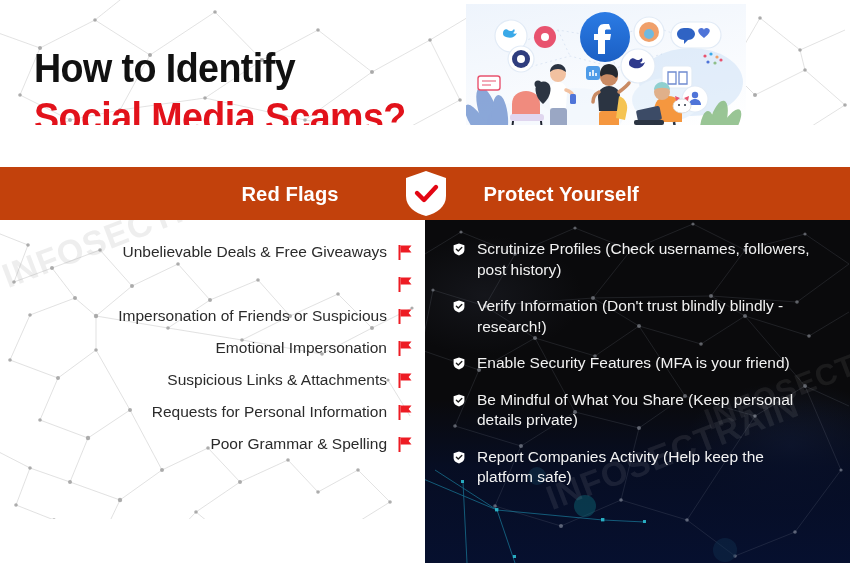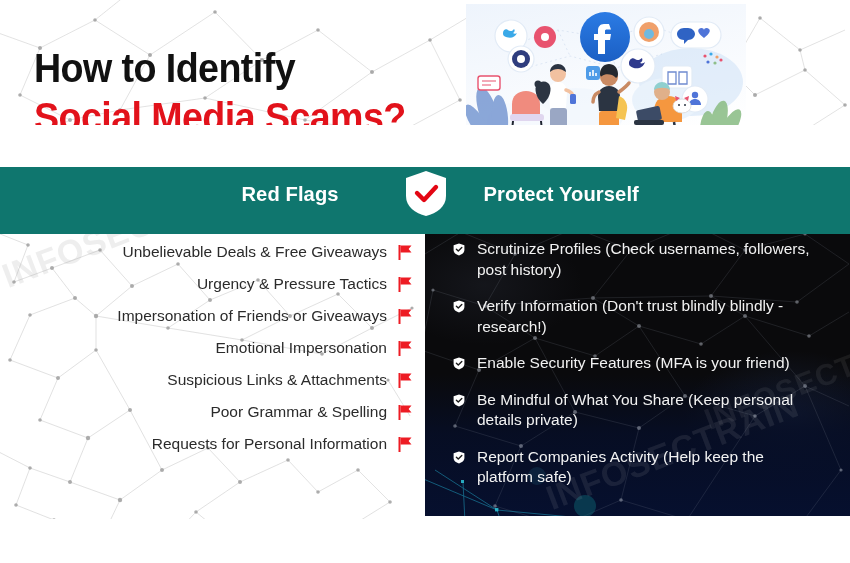--- a/index.html
+++ b/index.html
@@ -60,22 +60,22 @@
     height: 155px;
     z-index: 4;
   }
 
   
   .banner {
     position: absolute;
     left: 0;
     top: 167px;
     width: 850px;
-    height: 67px;
-    background: #0f766e;
+    height: 53px;
+    background: #c2410c;
     z-index: 6;
   }
   .banner-label {
     position: absolute;
     top: 0;
     height: 53px;
     line-height: 53px;
     color: #ffffff;
     font-weight: bold;
     font-size: 21px;
@@ -150,21 +150,21 @@
     margin-left: 11px;
     flex: 0 0 auto;
   }
 
   
   .right-panel {
     position: absolute;
     left: 425px;
     top: 220px;
     width: 425px;
-    height: 296px;
+    height: 343px;
     overflow: hidden;
     background:
       linear-gradient(to bottom,
         rgba(5,10,28,0) 0%,
         rgba(5,10,28,0) 52%,
         rgba(6,14,40,0.82) 72%,
         rgba(6,16,48,0.96) 100%),
       radial-gradient(ellipse 150px 90px at 86% 66%, rgba(40,60,110,0.34) 0%, rgba(0,0,0,0) 72%),
       radial-gradient(ellipse 130px 80px at 14% 22%, rgba(50,55,70,0.26) 0%, rgba(0,0,0,0) 75%),
       #0a0a0c;
@@ -507,56 +507,55 @@
 
     <div class="red-list">
       <div class="red-item">
         <span class="red-item-label">Unbelievable Deals &amp; Free Giveaways</span>
         <svg class="flag-icon" viewBox="0 0 14 15">
           <rect x="0.5" y="0" width="2" height="15" fill="#ed1c24"></rect>
           <path d="M2.5 0.5 H13.5 L10.6 4 L13.5 7.5 H2.5 Z" fill="#ed1c24"></path>
         </svg>
       </div>
       <div class="red-item">
-        <span class="red-item-label">Urgency &amp; Pressure Tactics</span>
         <svg class="flag-icon" viewBox="0 0 14 15">
           <rect x="0.5" y="0" width="2" height="15" fill="#ed1c24"></rect>
           <path d="M2.5 0.5 H13.5 L10.6 4 L13.5 7.5 H2.5 Z" fill="#ed1c24"></path>
         </svg>
       </div>
       <div class="red-item">
-        <span class="red-item-label">Impersonation of Friends or Giveaways</span>
+        <span class="red-item-label">Impersonation of Friends or Suspicious</span>
         <svg class="flag-icon" viewBox="0 0 14 15">
           <rect x="0.5" y="0" width="2" height="15" fill="#ed1c24"></rect>
           <path d="M2.5 0.5 H13.5 L10.6 4 L13.5 7.5 H2.5 Z" fill="#ed1c24"></path>
         </svg>
       </div>
       <div class="red-item">
         <span class="red-item-label">Emotional Impersonation</span>
         <svg class="flag-icon" viewBox="0 0 14 15">
           <rect x="0.5" y="0" width="2" height="15" fill="#ed1c24"></rect>
           <path d="M2.5 0.5 H13.5 L10.6 4 L13.5 7.5 H2.5 Z" fill="#ed1c24"></path>
         </svg>
       </div>
       <div class="red-item">
         <span class="red-item-label">Suspicious Links &amp; Attachments</span>
         <svg class="flag-icon" viewBox="0 0 14 15">
           <rect x="0.5" y="0" width="2" height="15" fill="#ed1c24"></rect>
           <path d="M2.5 0.5 H13.5 L10.6 4 L13.5 7.5 H2.5 Z" fill="#ed1c24"></path>
         </svg>
       </div>
       <div class="red-item">
-        <span class="red-item-label">Poor Grammar &amp; Spelling</span>
+        <span class="red-item-label">Requests for Personal Information</span>
         <svg class="flag-icon" viewBox="0 0 14 15">
           <rect x="0.5" y="0" width="2" height="15" fill="#ed1c24"></rect>
           <path d="M2.5 0.5 H13.5 L10.6 4 L13.5 7.5 H2.5 Z" fill="#ed1c24"></path>
         </svg>
       </div>
       <div class="red-item">
-        <span class="red-item-label">Requests for Personal Information</span>
+        <span class="red-item-label">Poor Grammar &amp; Spelling</span>
         <svg class="flag-icon" viewBox="0 0 14 15">
           <rect x="0.5" y="0" width="2" height="15" fill="#ed1c24"></rect>
           <path d="M2.5 0.5 H13.5 L10.6 4 L13.5 7.5 H2.5 Z" fill="#ed1c24"></path>
         </svg>
       </div>
     </div>
   </div>
 
   <div class="right-panel">
     <svg class="net-dark" viewBox="0 0 425 343" preserveAspectRatio="none">

